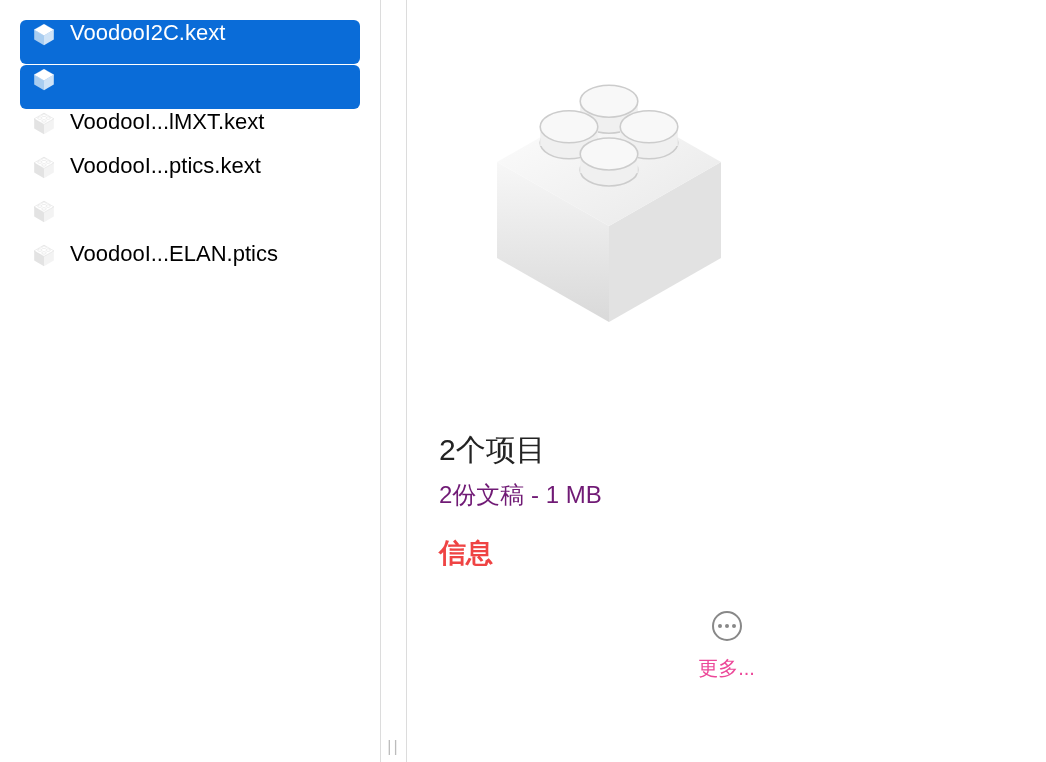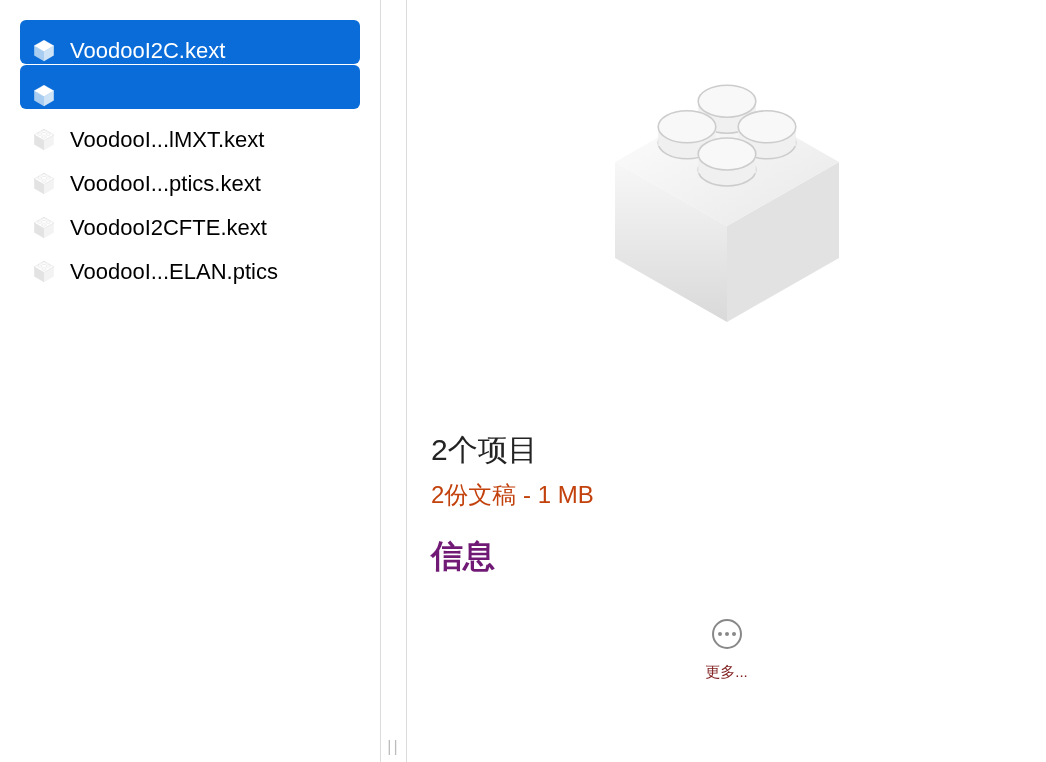--- a/index.html
+++ b/index.html
@@ -13,21 +13,21 @@
     }
     .sidebar {
       width: 380px;
       height: 100%;
       padding: 20px 20px 0 20px;
       position: relative;
     }
     .file-list { list-style: none; }
     .file-item {
       display: flex;
-      align-items: flex-end;
+      align-items: flex-start;
       gap: 12px;
       height: 44px;
       border-radius: 6px;
       padding: 0 10px;
       font-size: 22px;
       cursor: pointer;
     }
     .file-item[data-selected="true"] { background: #0a6cd8; color: #fff; }
     .file-item[data-selected="true"]:has(+ .file-item[data-selected="true"]) {
       border-bottom-left-radius: 0; border-bottom-right-radius: 0;
@@ -39,34 +39,34 @@
     .divider-col {
       width: 26px; height: 100%; border-left: 1px solid #dcdcdc; background:#fff;
       position: relative;
     }
     .resize-handle {
       position: absolute; bottom: 6px; left: 50%; transform: translateX(-50%);
       color: #bcbcbc; font-size: 16px; letter-spacing: 2px; cursor: col-resize;
     }
     .preview-pane {
       flex: 1; height: 100%; border-left: 1px solid #dcdcdc;
-      padding: 30px 24px; display: flex; flex-direction: column; align-items:center;
+      padding: 30px 32px; display: flex; flex-direction: column; align-items:flex-start;
     }
     .preview-icon { width: 340px; height: 360px; display:flex; align-items:center; justify-content:center;}
     .info-block { width: 100%; margin-top: 40px; }
     .title { font-size: 30px; font-weight: 400; color: #232323; }
-    .subtitle { font-size: 24px; color: #c2410c; margin-top: 8px; }
-    .section { font-size: 32px; font-weight: 600; margin-top: 24px; color:#701a75;}
+    .subtitle { font-size: 24px; color: #701a75; margin-top: 8px; }
+    .section { font-size: 27px; font-weight: 600; margin-top: 24px; color:#ef4444;}
     .more-wrap { text-align: center; margin-top: 40px; }
     .more-icon {
       width: 30px; height: 30px; border: 2px solid #888; border-radius: 50%;
       display: inline-flex; align-items:center; justify-content:center; color:#888;
       cursor: pointer;
     }
-    .more-text { color:#7f1d1d; font-size:15px; margin-top:14px; cursor:pointer;}
+    .more-text { color:#ec4899; font-size:20px; margin-top:14px; cursor:pointer;}
   </style>
 </head>
 <body>
 
 <div class="sidebar">
   <ul class="file-list">
       <li class="file-item" data-selected="true">
         <span class="file-icon"><svg viewBox="0 0 40 40" width="28" height="28">
     <polygon points="20,36 6,28 6,14 20,22" fill="#a9cdf0"></polygon>
     <polygon points="20,36 34,28 34,14 20,22" fill="#cfe3f7"></polygon>
@@ -117,21 +117,20 @@
       <li class="file-item" data-selected="false">
         <span class="file-icon"><svg viewBox="0 0 40 40" width="28" height="28">
     <polygon points="20,36 6,28 6,14 20,22" fill="#e3e3e3"></polygon>
     <polygon points="20,36 34,28 34,14 20,22" fill="#f3f3f3"></polygon>
     <polygon points="6,14 20,6 34,14 20,22" fill="#fff" stroke="#ccc" stroke-width="0.5"></polygon>
     <ellipse cx="14" cy="13" rx="3.2" ry="1.8" fill="#fff" stroke="#ccc" stroke-width="0.5"></ellipse>
     <ellipse cx="26" cy="13" rx="3.2" ry="1.8" fill="#fff" stroke="#ccc" stroke-width="0.5"></ellipse>
     <ellipse cx="20" cy="17" rx="3.2" ry="1.8" fill="#fff" stroke="#ccc" stroke-width="0.5"></ellipse>
     <ellipse cx="20" cy="9" rx="3.2" ry="1.8" fill="#fff" stroke="#ccc" stroke-width="0.5"></ellipse>
   </svg></span>
-        <span>VoodooI2CFTE.kext</span>
       </li>
       <li class="file-item" data-selected="false">
         <span class="file-icon"><svg viewBox="0 0 40 40" width="28" height="28">
     <polygon points="20,36 6,28 6,14 20,22" fill="#e3e3e3"></polygon>
     <polygon points="20,36 34,28 34,14 20,22" fill="#f3f3f3"></polygon>
     <polygon points="6,14 20,6 34,14 20,22" fill="#fff" stroke="#ccc" stroke-width="0.5"></polygon>
     <ellipse cx="14" cy="13" rx="3.2" ry="1.8" fill="#fff" stroke="#ccc" stroke-width="0.5"></ellipse>
     <ellipse cx="26" cy="13" rx="3.2" ry="1.8" fill="#fff" stroke="#ccc" stroke-width="0.5"></ellipse>
     <ellipse cx="20" cy="17" rx="3.2" ry="1.8" fill="#fff" stroke="#ccc" stroke-width="0.5"></ellipse>
     <ellipse cx="20" cy="9" rx="3.2" ry="1.8" fill="#fff" stroke="#ccc" stroke-width="0.5"></ellipse>

